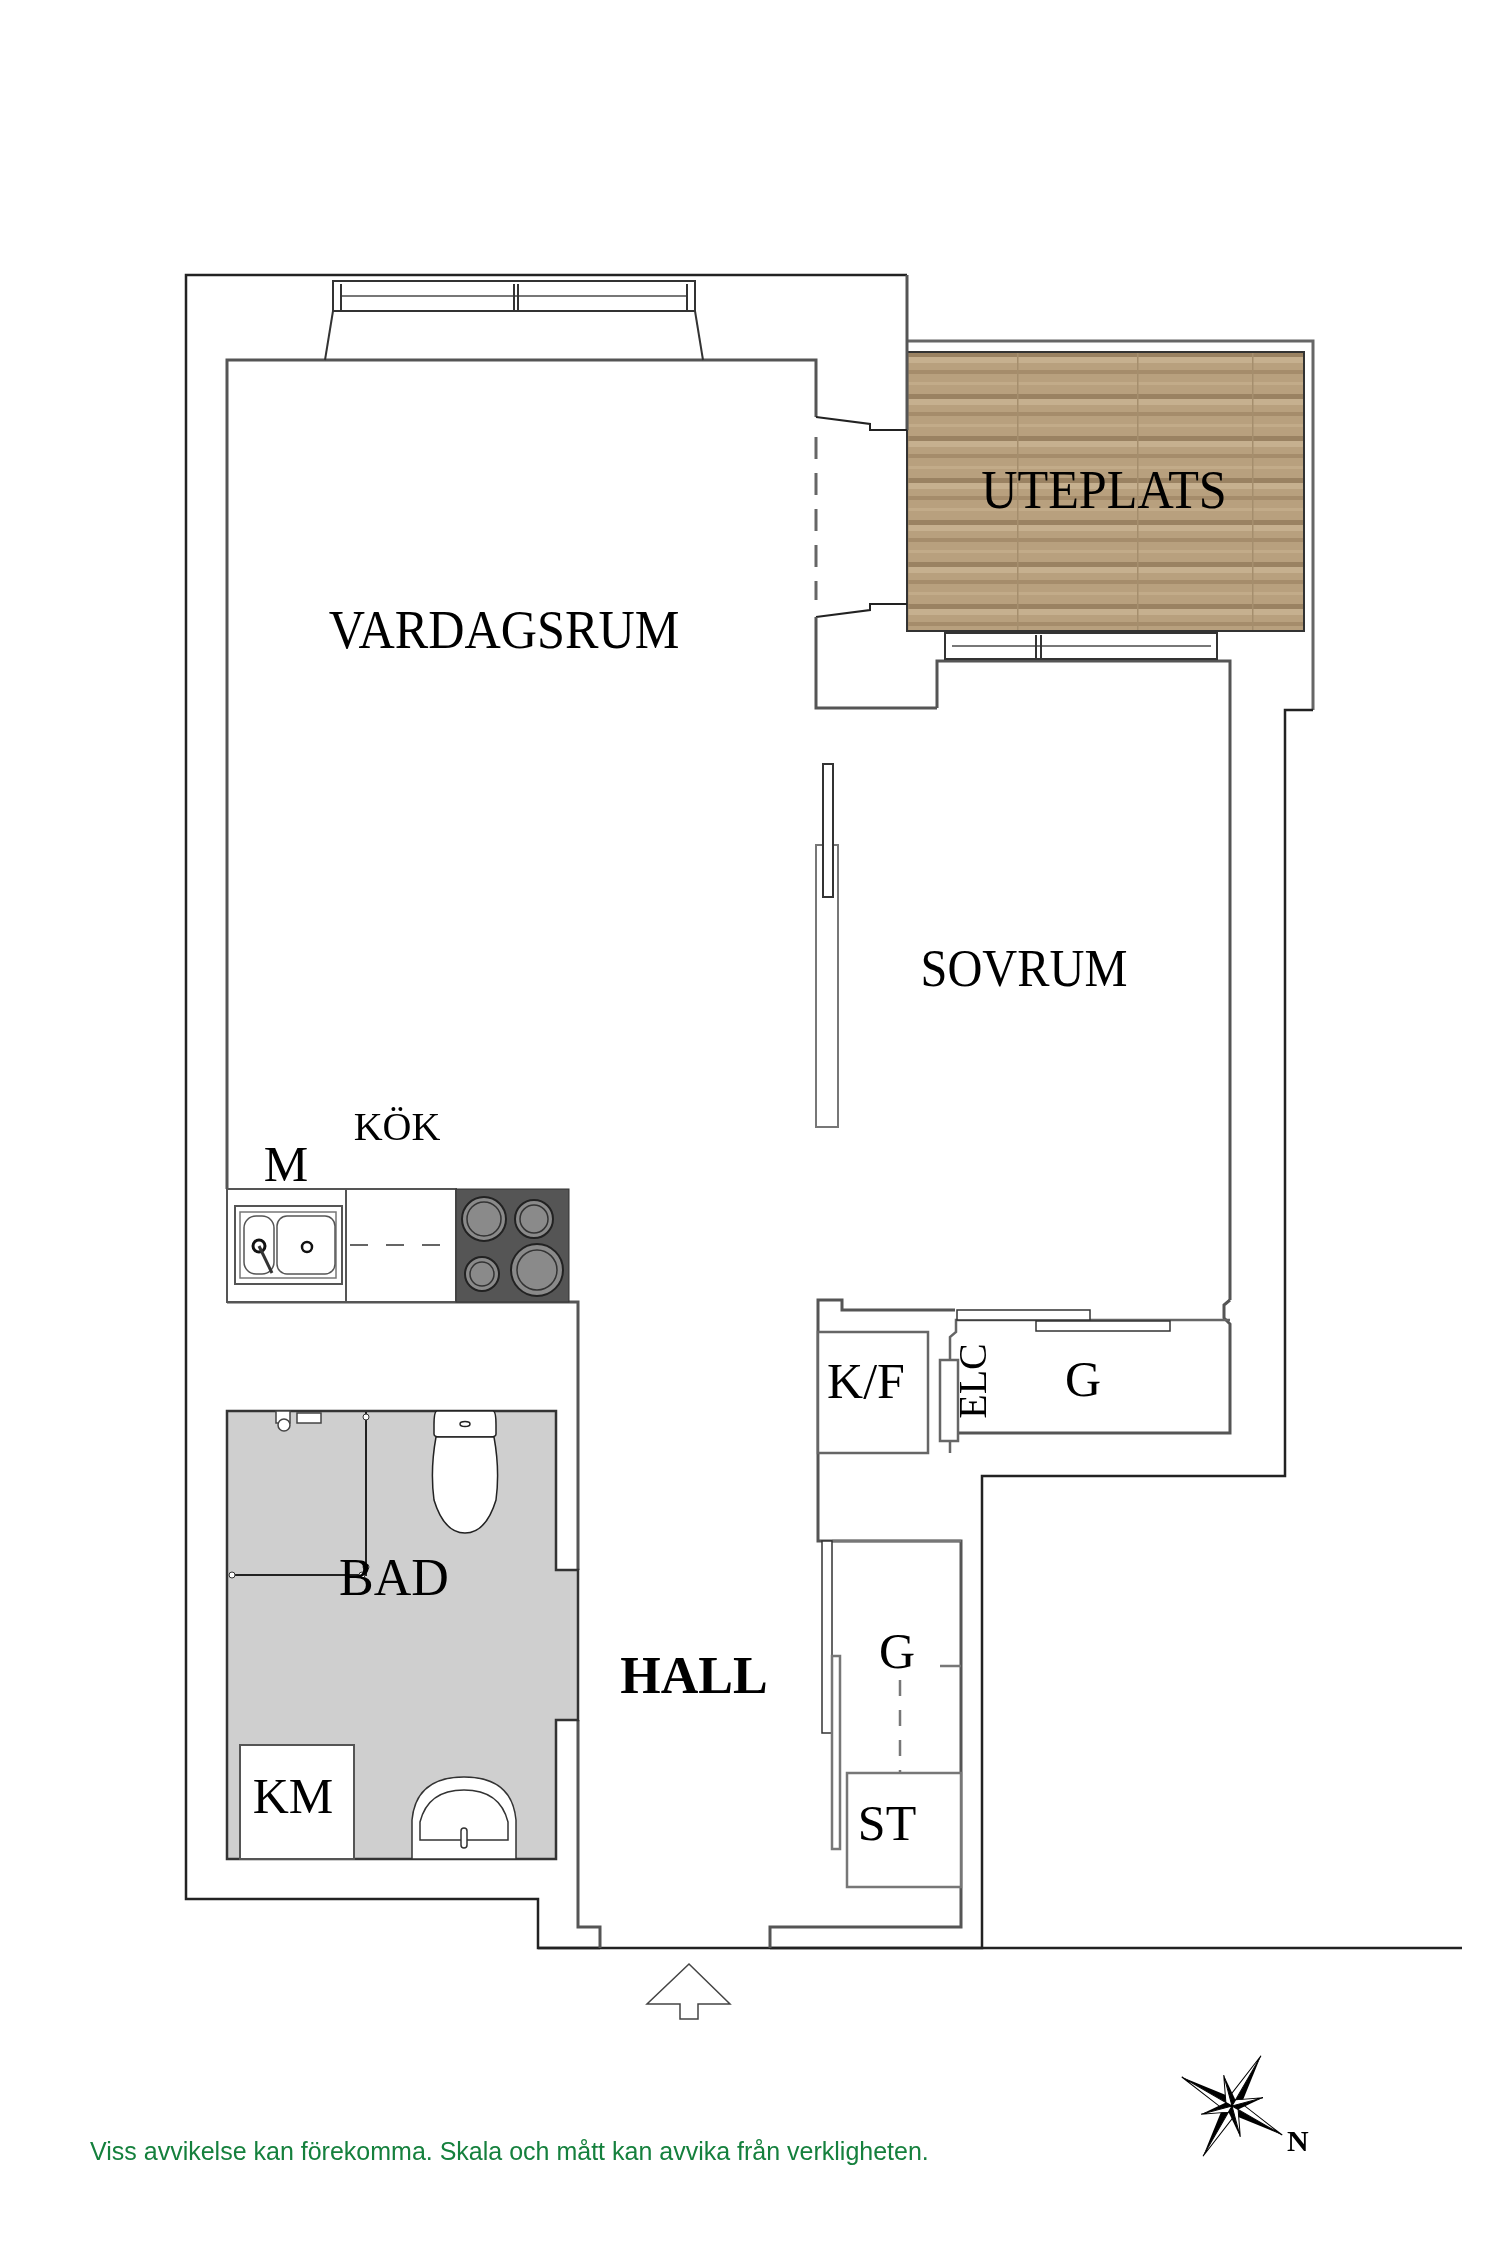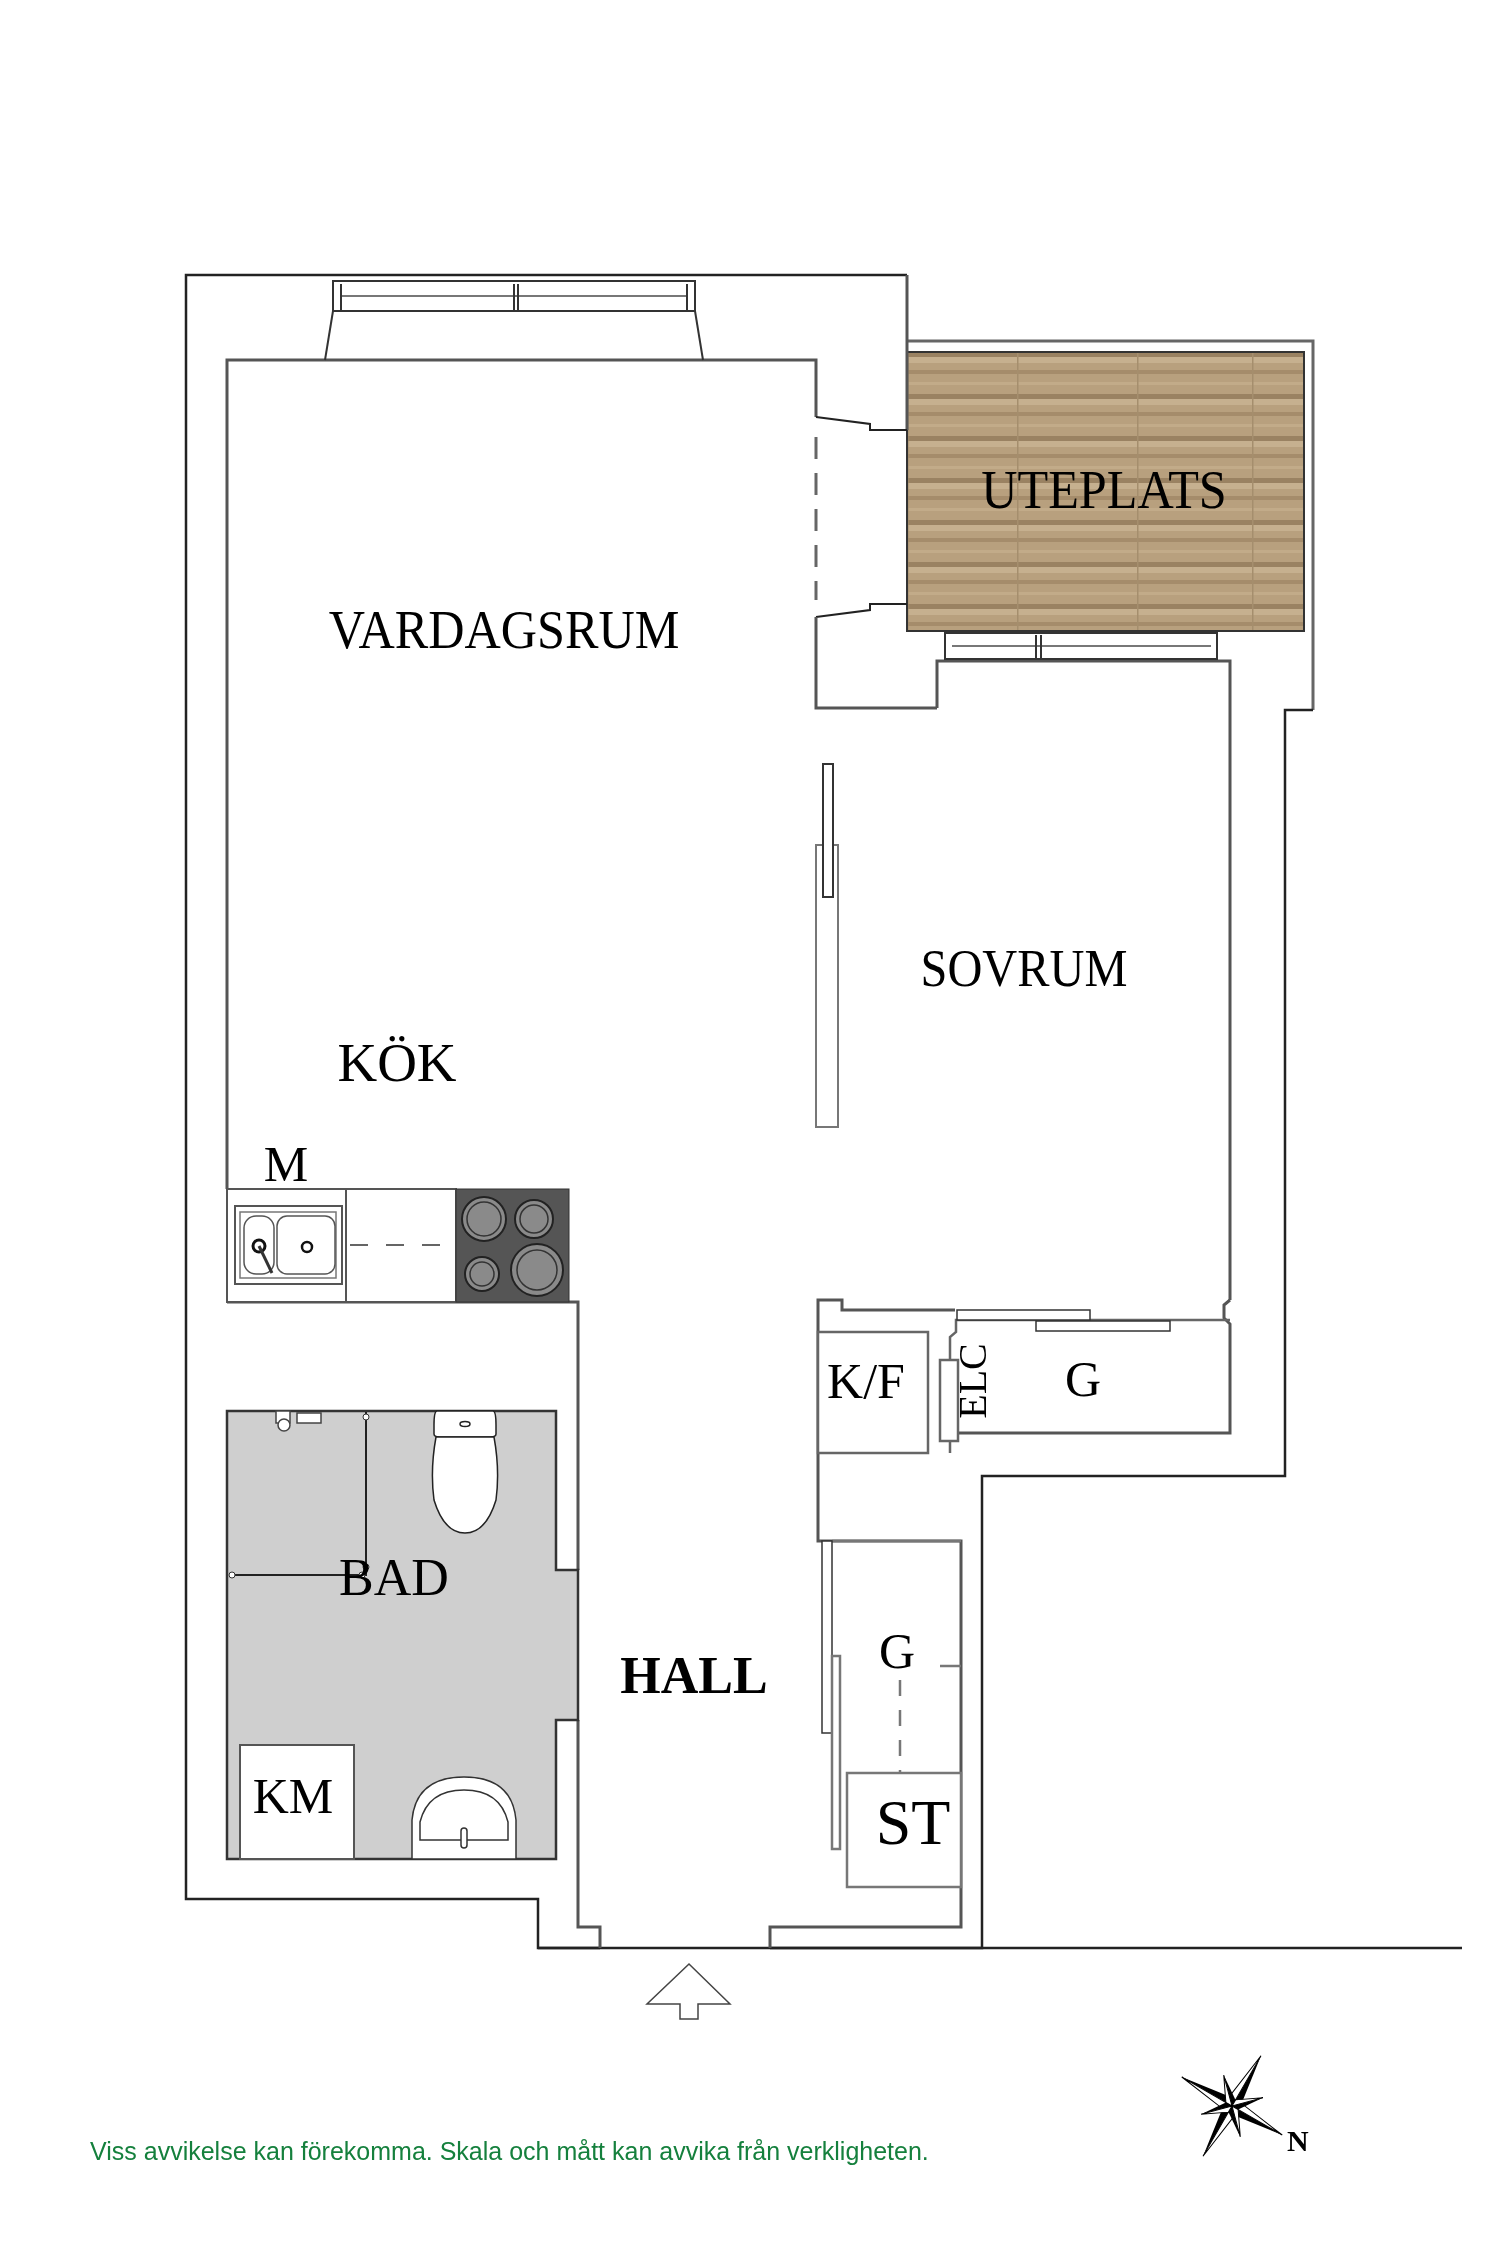--- a/index.html
+++ b/index.html
@@ -171,27 +171,27 @@
       <polygon points="0,32 5,5 0,0" fill="#fff" stroke="#000" stroke-width="1"></polygon>
       <polygon points="-32,0 -5,-5 0,0" fill="#000"></polygon>
       <polygon points="-32,0 -5,5 0,0" fill="#fff" stroke="#000" stroke-width="1"></polygon>
     </g>
   </g>
 </svg>
 
 <div class="lbl" style="left:504px;top:630px;font-size:54px;transform:translate(-50%,-50%) scaleX(0.93);">VARDAGSRUM</div>
 <div class="lbl" style="left:1104px;top:490px;font-size:54px;transform:translate(-50%,-50%) scaleX(0.93);">UTEPLATS</div>
 <div class="lbl" style="left:1024px;top:969px;font-size:52px;transform:translate(-50%,-50%) scaleX(0.93);">SOVRUM</div>
-<div class="lbl" style="left:397px;top:1062px;font-size:55px;transform:translate(-50%,-50%);">KÖK</div>
+<div class="lbl" style="left:397px;top:1127px;font-size:40px;transform:translate(-50%,-50%);">KÖK</div>
 <div class="lbl" style="left:394px;top:1578px;font-size:52px;transform:translate(-50%,-50%);">BAD</div>
 <div class="lbl" style="left:694px;top:1676px;font-size:52px;transform:translate(-50%,-50%);font-weight:bold;">HALL</div>
 
 <div class="lbl" style="left:286px;top:1164px;font-size:50px;transform:translate(-50%,-50%);">M</div>
 <div class="lbl" style="left:866px;top:1381px;font-size:50px;transform:translate(-50%,-50%);text-align:center;">K/F</div>
 <div class="lbl" style="left:973px;top:1381px;font-size:40px;transform:translate(-50%,-50%) rotate(-90deg);">ELC</div>
 <div class="lbl" style="left:1083px;top:1379px;font-size:50px;transform:translate(-50%,-50%);">G</div>
 <div class="lbl" style="left:897px;top:1651px;font-size:50px;transform:translate(-50%,-50%);">G</div>
-<div class="lbl" style="left:913px;top:1823px;font-size:64px;transform:translate(-50%,-50%);">ST</div>
+<div class="lbl" style="left:887px;top:1823px;font-size:50px;transform:translate(-50%,-50%);">ST</div>
 <div class="lbl" style="left:293px;top:1796px;font-size:50px;transform:translate(-50%,-50%);">KM</div>
 
 <div class="north">N</div>
 
 <div class="footer">Viss avvikelse kan förekomma. Skala och mått kan avvika från verkligheten.</div>
 
 </body></html>

